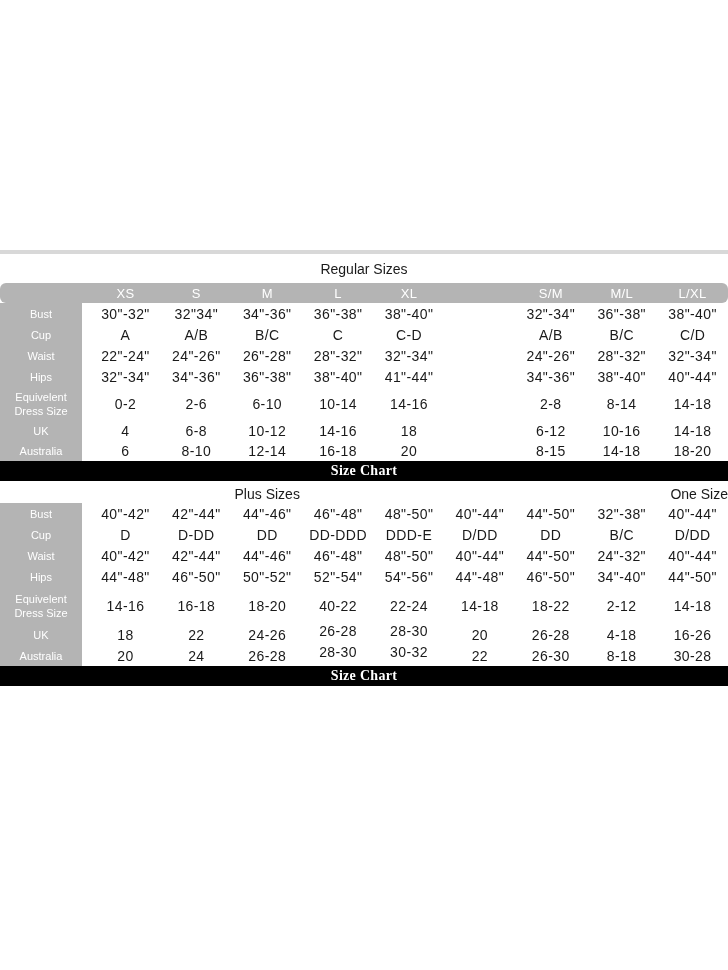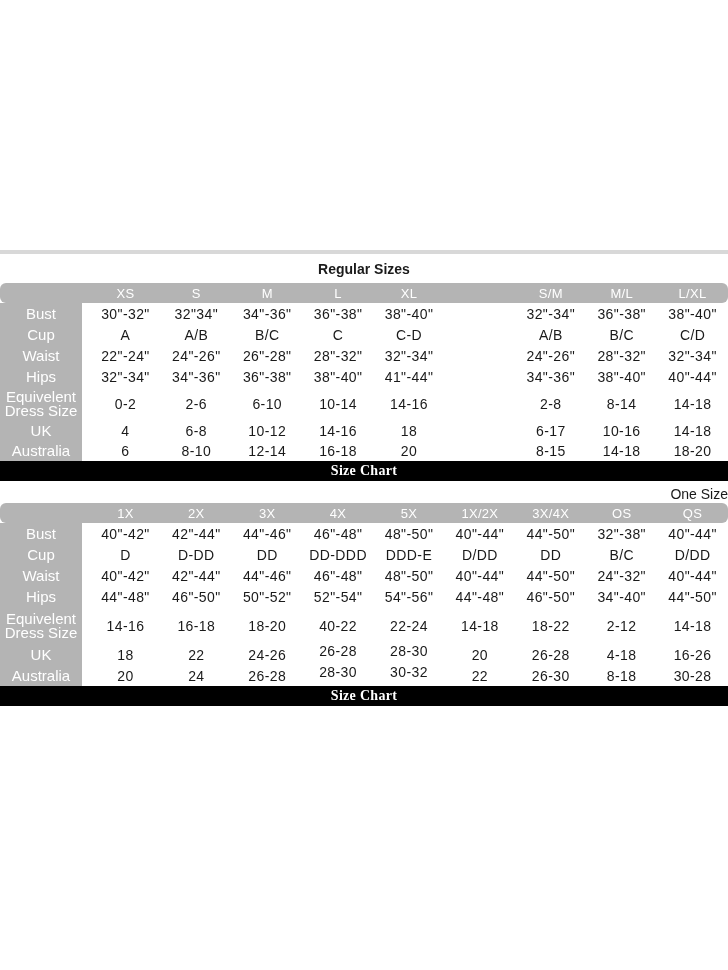--- a/index.html
+++ b/index.html
@@ -4,28 +4,28 @@
 <style>
   html,body{margin:0;padding:0;}
   body{
     width:728px;height:970px;background:#ffffff;overflow:hidden;position:relative;
     font-family:"Liberation Sans","DejaVu Sans",sans-serif;
   }
   .content{position:absolute;top:250px;left:0;width:728px;}
   .top-rule{height:4px;background:var(--rule,#d8d8d8);}
   .table-title{
     height:29px;display:flex;align-items:center;justify-content:center;
-    font-size:14px;color:var(--text,#1a1a1a);font-weight:bold;
+    font-size:14px;color:var(--text,#1a1a1a);
   }
   .trow{display:grid;grid-template-columns:82px 8px repeat(9,1fr);align-items:center;border-radius:6px;}
   .header-row{height:20px;background:var(--header-bg,#b4b4b4);}
   .hcell{text-align:center;font-size:13px;color:var(--header-fg,#ffffff);letter-spacing:.3px;}
   .drow .rlabel{
     background:var(--header-bg,#b4b4b4);color:var(--header-fg,#ffffff);
-    font-size:15px;line-height:14px;text-align:center;height:100%;
+    font-size:11px;line-height:14px;text-align:center;height:100%;
     display:flex;align-items:center;justify-content:center;padding:0 2px;box-sizing:border-box;
   }
   .val{text-align:center;font-size:14px;color:var(--text,#1a1a1a);letter-spacing:.4px;}
   .raised{position:relative;top:-4px;}
   .regular .r-normal{height:21px}
   .regular .r-eq{height:33px}
   .regular .r-last{height:20px}
   .plus .r-normal{height:21px}
   .plus .r-eq{height:37px}
   .plus .r-last{height:21px}
@@ -128,21 +128,21 @@
       </div>
       <div class="trow drow r-normal">
         <div class="rlabel">UK</div>
         <div class="gapcell"></div>
         <div class="val">4</div>
         <div class="val">6-8</div>
         <div class="val">10-12</div>
         <div class="val">14-16</div>
         <div class="val">18</div>
         <div class="val"></div>
-        <div class="val">6-17</div>
+        <div class="val">6-12</div>
         <div class="val">10-16</div>
         <div class="val">14-18</div>
       </div>
       <div class="trow drow r-last">
         <div class="rlabel">Australia</div>
         <div class="gapcell"></div>
         <div class="val">6</div>
         <div class="val">8-10</div>
         <div class="val">12-14</div>
         <div class="val">16-18</div>
@@ -152,37 +152,25 @@
         <div class="val">14-18</div>
         <div class="val">18-20</div>
       </div>
     </div>
 
   <div class="bar">
     <span>Size Chart</span>
   </div>
 
   <div class="titles-row">
+    <div class="plus-title">Plus Sizes</div>
     <div class="onesize-title">One Size</div>
   </div>
 
   <div class="size-table plus">
-      <div class="trow header-row">
-        <div class="hcell"></div>
-        <div class="hcell"></div>
-        <div class="hcell col-header">1X</div>
-        <div class="hcell col-header">2X</div>
-        <div class="hcell col-header">3X</div>
-        <div class="hcell col-header">4X</div>
-        <div class="hcell col-header">5X</div>
-        <div class="hcell col-header">1X/2X</div>
-        <div class="hcell col-header">3X/4X</div>
-        <div class="hcell col-header">OS</div>
-        <div class="hcell col-header">QS</div>
-      </div>
       <div class="trow drow r-normal">
         <div class="rlabel">Bust</div>
         <div class="gapcell"></div>
         <div class="val">40"-42"</div>
         <div class="val">42"-44"</div>
         <div class="val">44"-46"</div>
         <div class="val">46"-48"</div>
         <div class="val">48"-50"</div>
         <div class="val">40"-44"</div>
         <div class="val">44"-50"</div>

